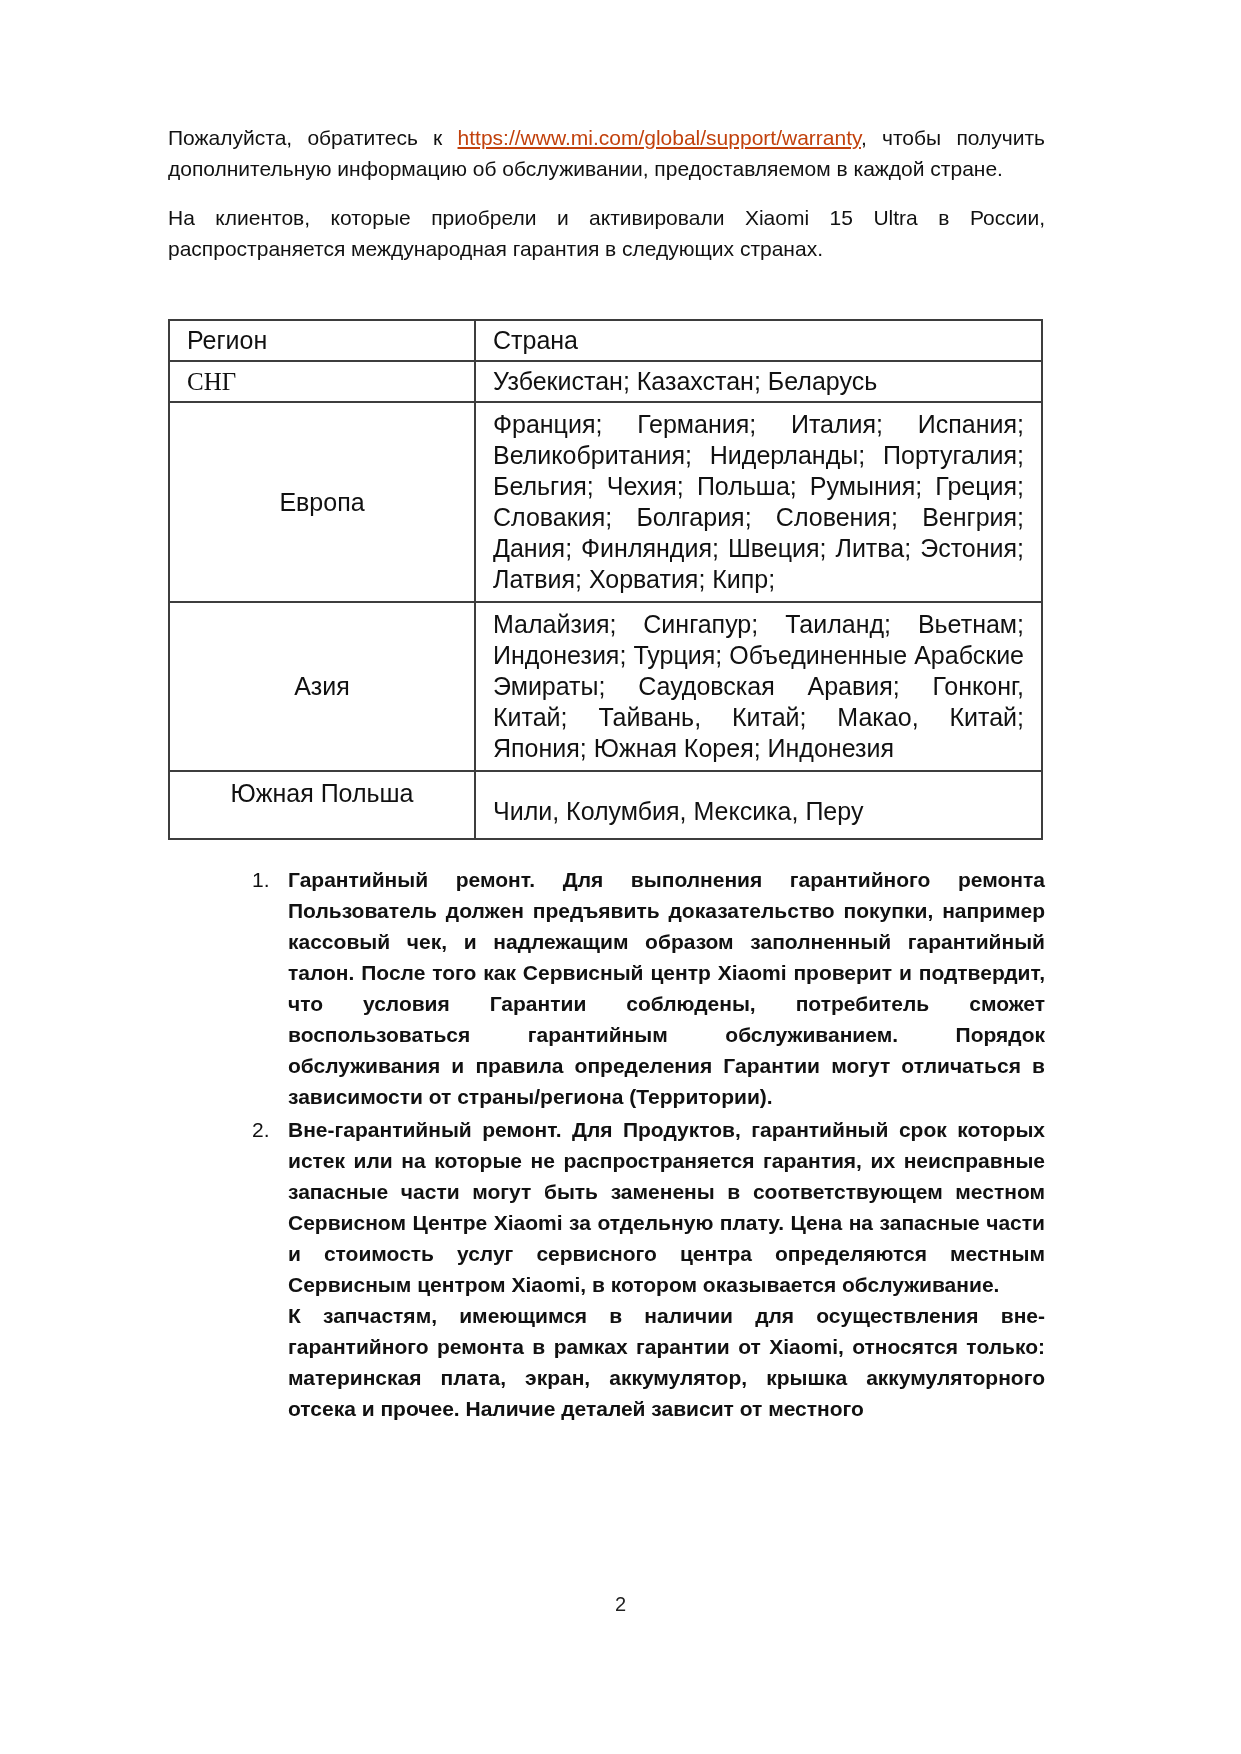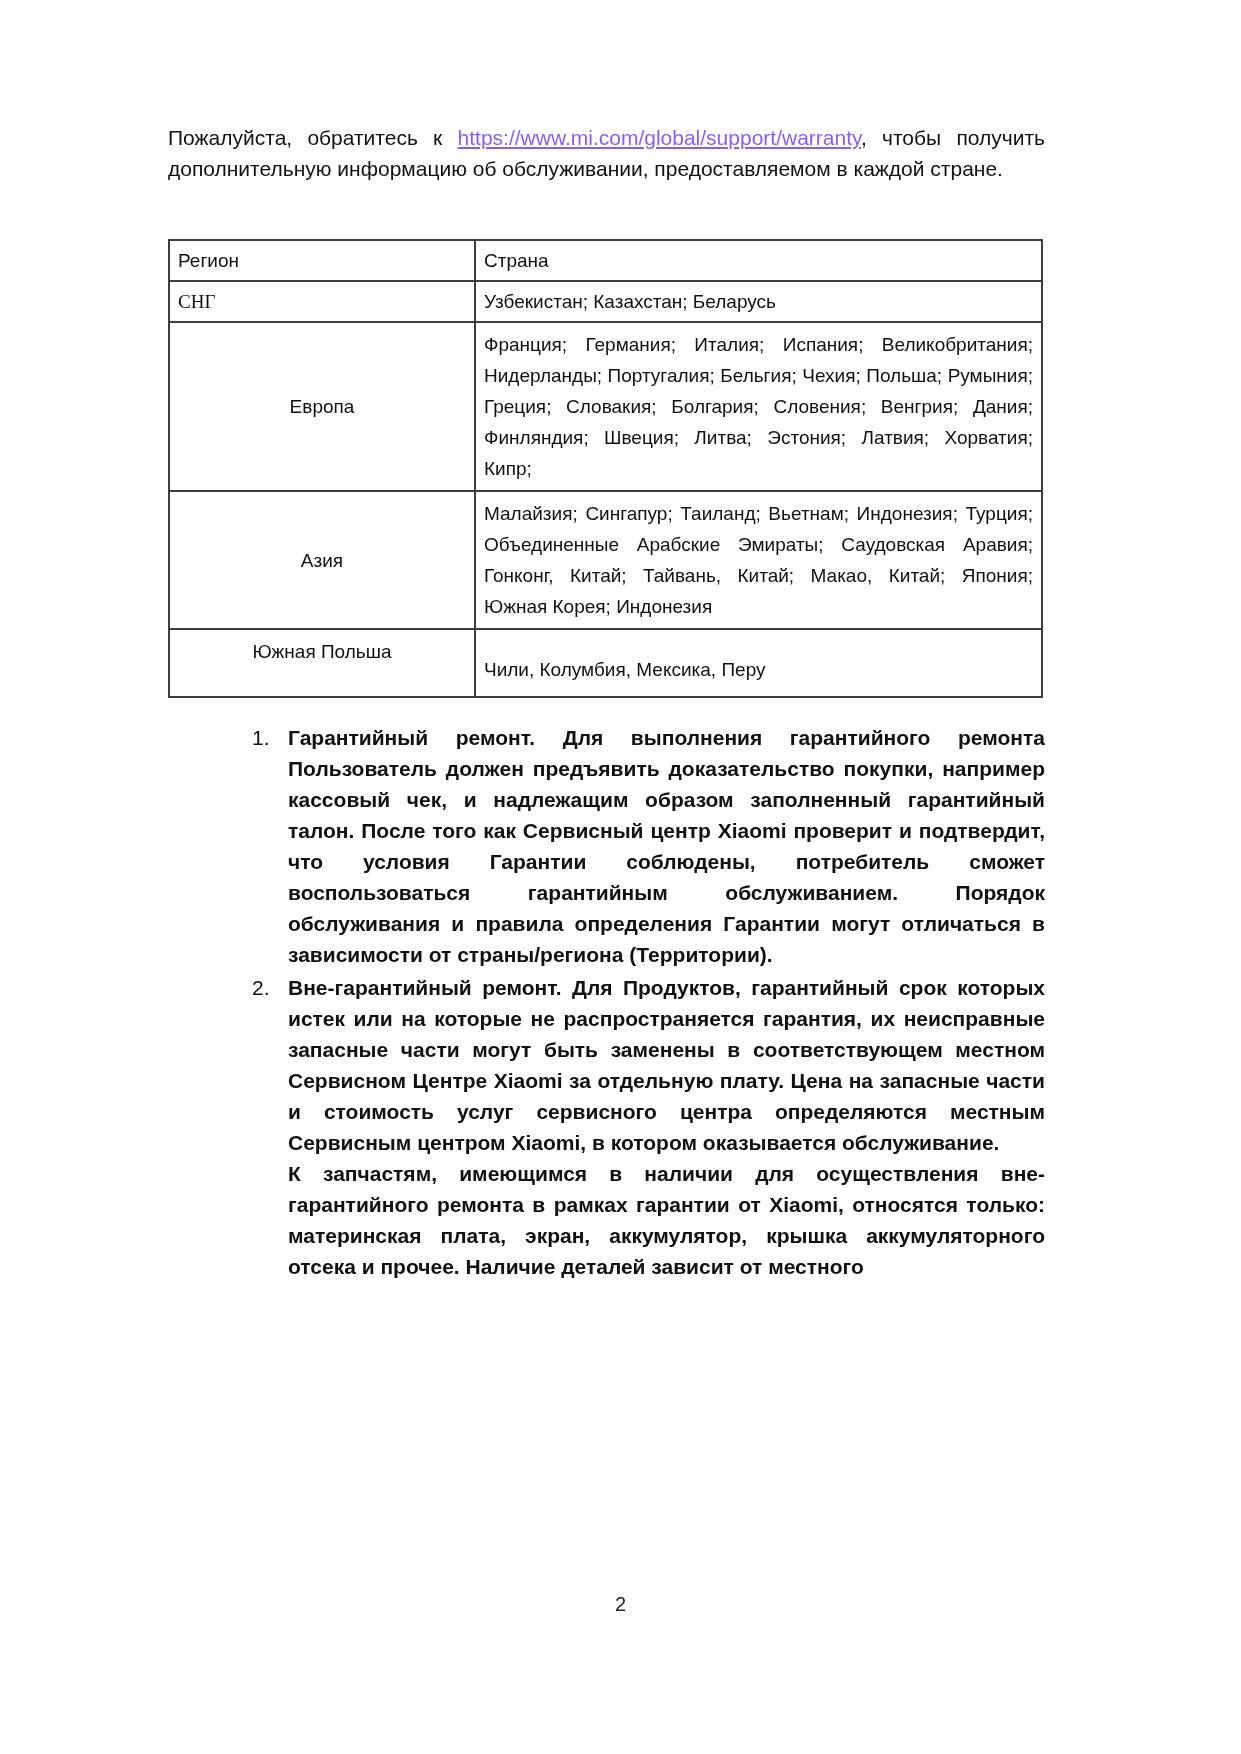--- a/index.html
+++ b/index.html
@@ -21,21 +21,21 @@
     top:122px;
     width:877px;
   }
   .para {
     font-size:21px;
     line-height:31px;
     text-align:justify;
     color:#111111;
   }
   .link {
-    color:#8b5cf6;
+    color:#c2410c;
     text-decoration:underline;
     cursor:pointer;
     word-break:break-all;
   }
   .heading {
     margin-top:52px;
     font-size:21.5px;
     font-weight:400;
     line-height:31px;
     text-align:left;
@@ -44,22 +44,22 @@
   .table-desc { margin-top:18px; }
 
   table.countries-table {
     margin-top:55px;
     width:875px;
     border-collapse:collapse;
     table-layout:fixed;
   }
   table.countries-table td {
     border:2px solid #3d3d3d;
-    padding:4px 8px;
-    font-size:19px;
+    padding:4px 17px;
+    font-size:25px;
     line-height:31px;
     vertical-align:middle;
     overflow:hidden;
   }
   td.col-region { width:306px; text-align:center; }
   td.col-countries { text-align:justify; }
   td.single-line { text-align:left; }
   .serif-cell {
     font-family:"Liberation Serif", serif;
     font-size:22px;
@@ -100,20 +100,21 @@
 </style>
 </head>
 <body>
 
 <div class="page">
   <div class="content">
 
     <p class="para"><span>Пожалуйста, обратитесь к </span><a class="link" href="#">https://www.mi.com/global/support/warranty</a><span>, чтобы получить дополнительную информацию об обслуживании, предоставляемом в каждой стране.</span></p>
 
 
+    <p class="para table-desc">На клиентов, которые приобрели и активировали Xiaomi 15 Ultra в России, распространяется международная гарантия в следующих странах.</p>
 
     <table class="countries-table">
       <tbody>
           <tr>
         <td class="col-region single-line">Регион</td>
         <td class="col-countries single-line">Страна</td>
       </tr>
       <tr>
         <td class="col-region single-line serif-cell">СНГ</td>
         <td class="col-countries single-line">Узбекистан; Казахстан; Беларусь</td>

